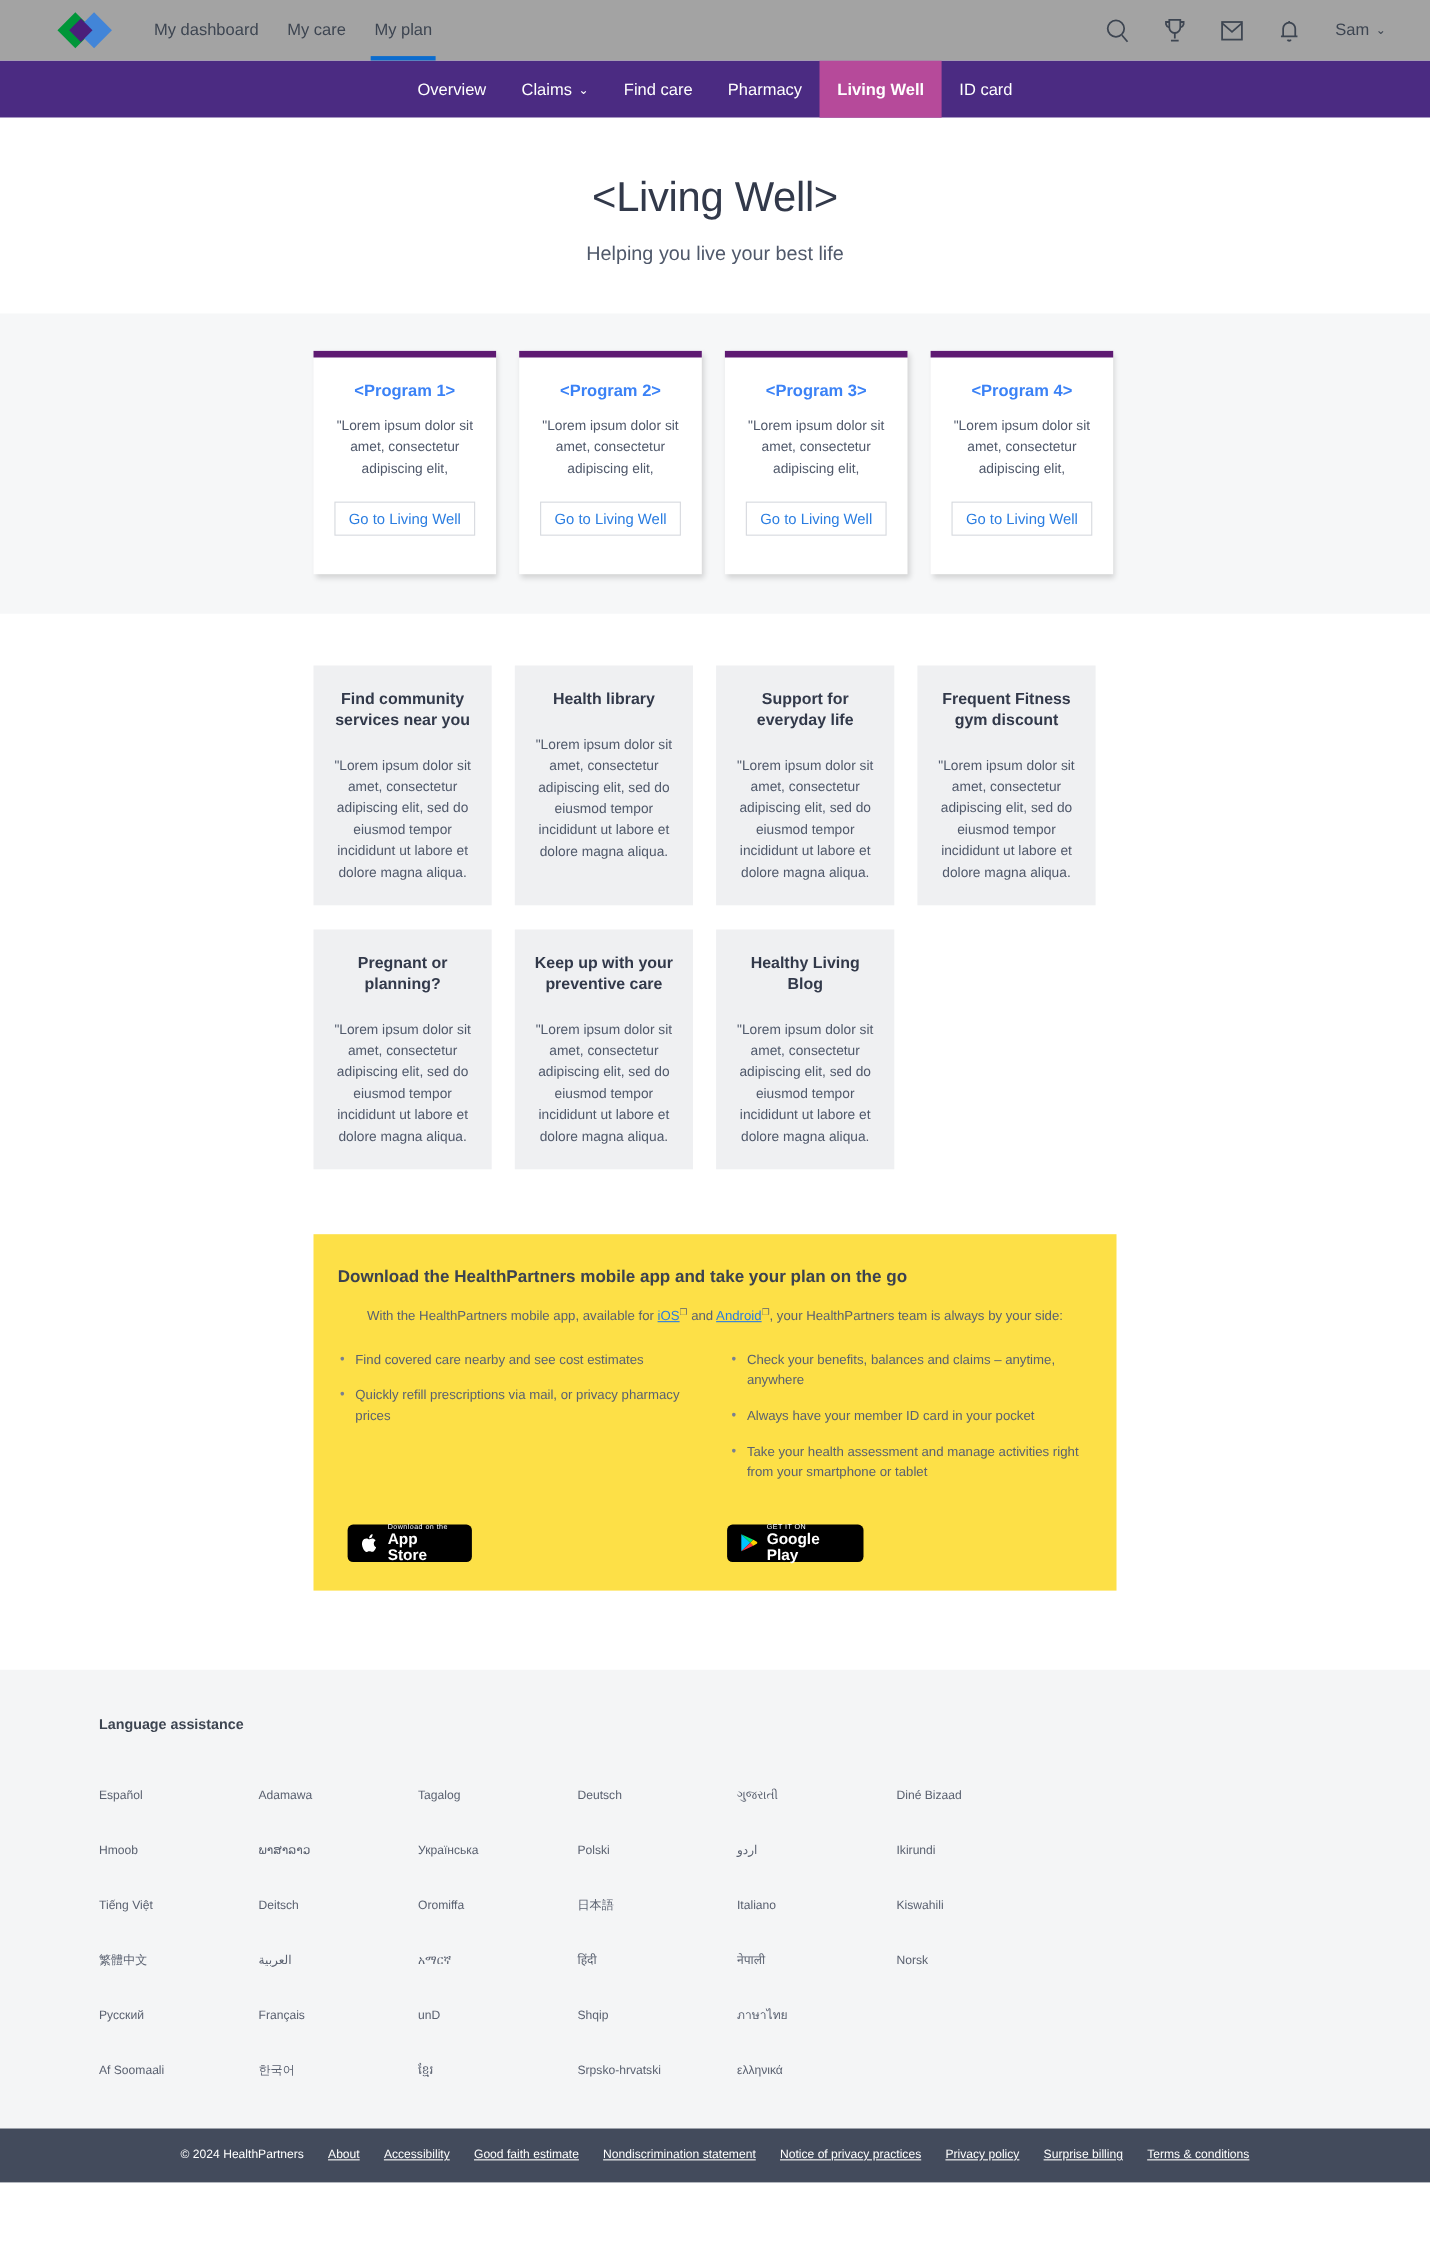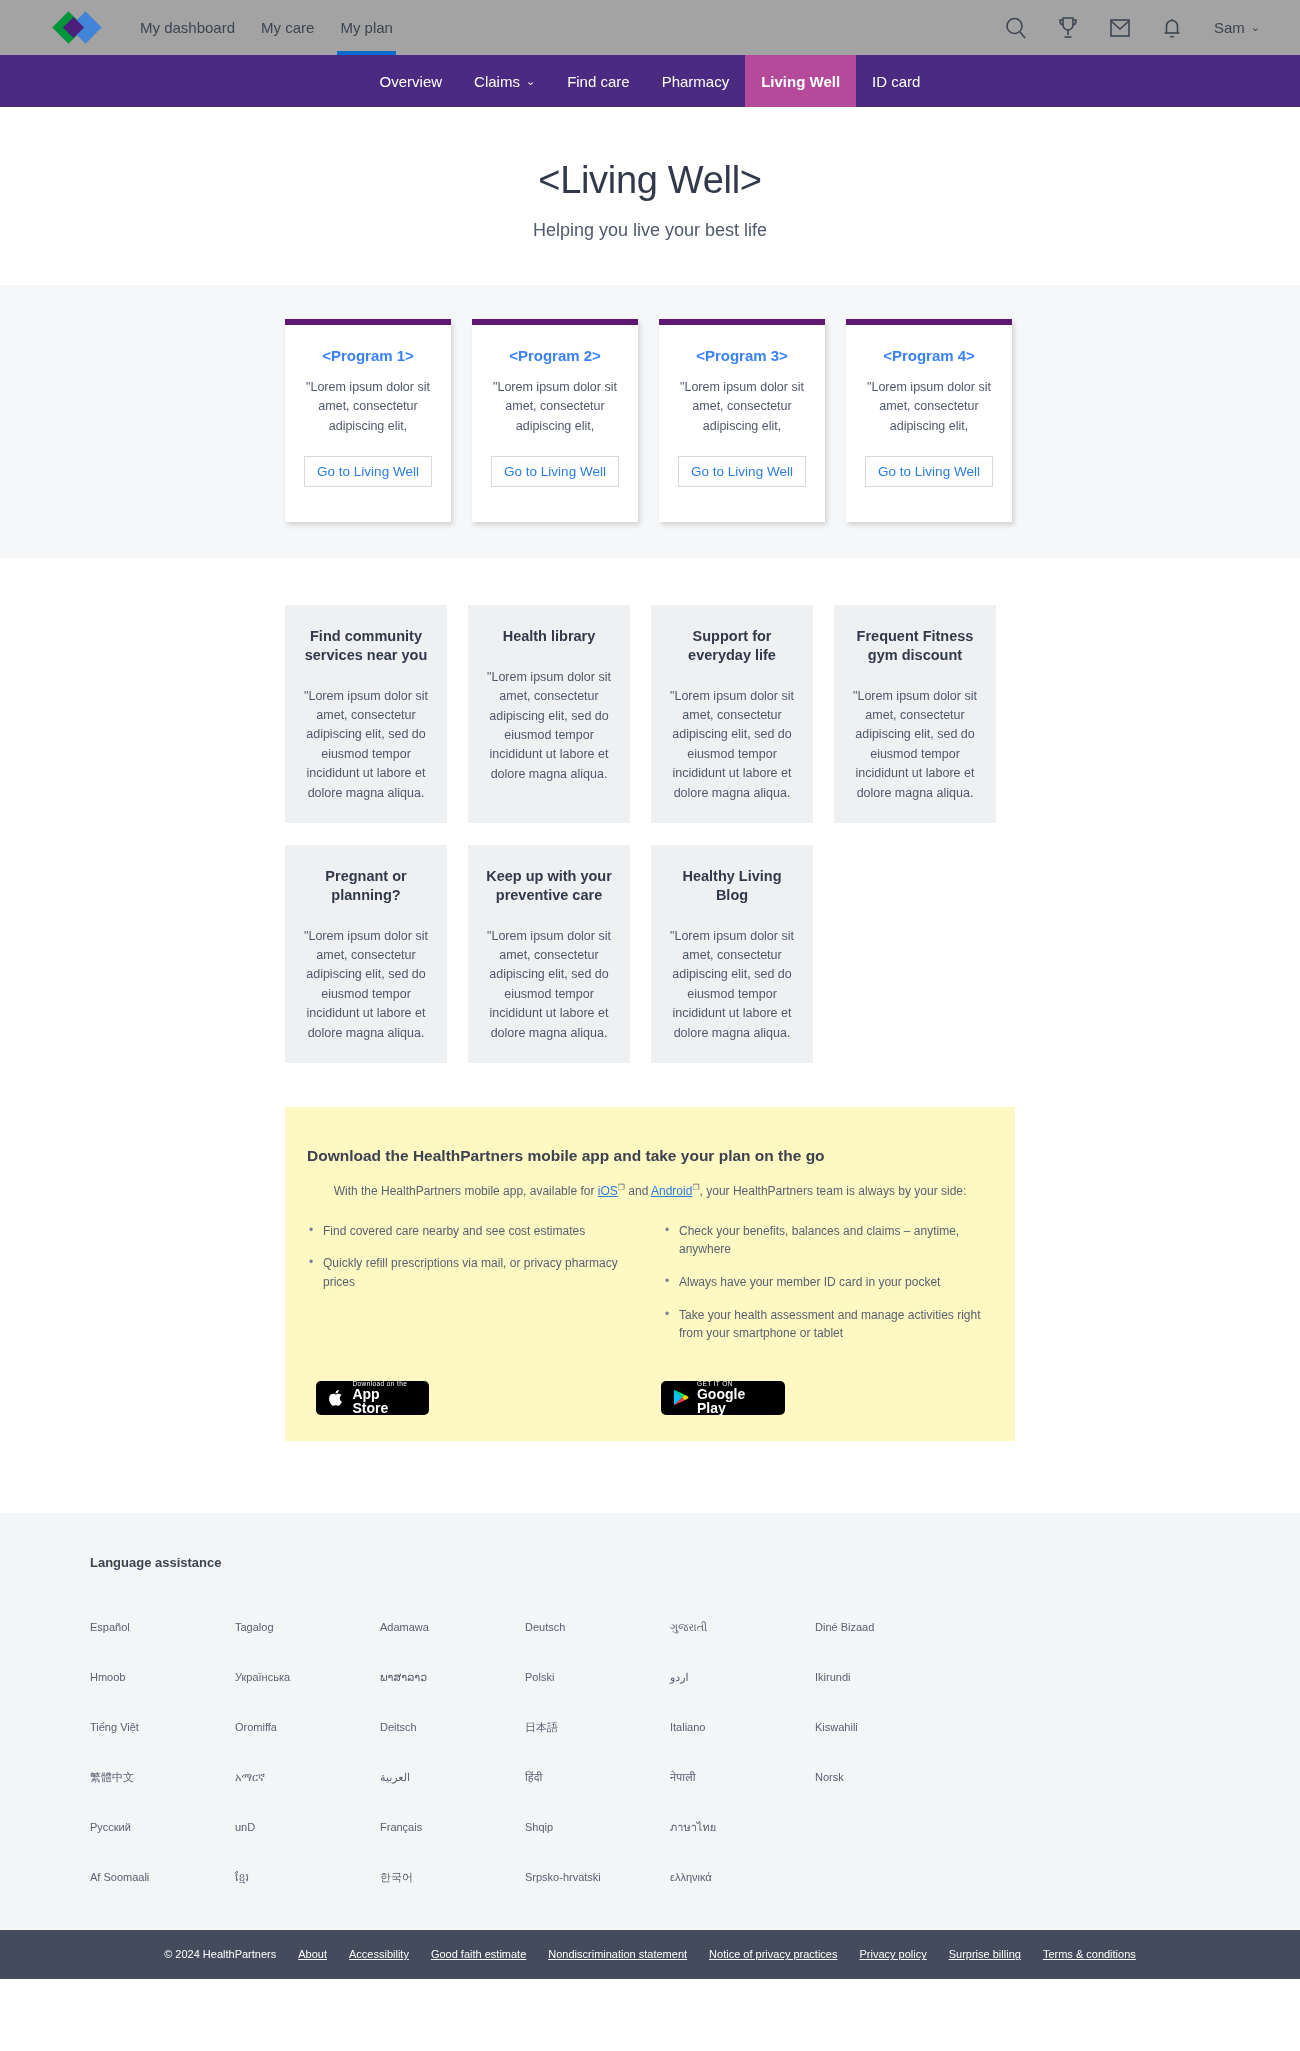--- a/index.html
+++ b/index.html
@@ -110,23 +110,23 @@
     width: 162px;
     background: #eff0f2;
     padding: 22px 14px 20px;
     text-align: center;
   }
   .rcard h3 { font-size: 14.5px; font-weight: bold; color: #32394a; line-height: 1.3; margin-bottom: 22px; }
   .rcard p { font-size: 12.5px; line-height: 1.55; color: #50596b; }
 
   
   .apppromo {
-    width: 730px; margin: 44px auto 0;
-    background: #fef9c3;
-    padding: 40px 22px 26px;
+    width: 730px; margin: 59px auto 0;
+    background: #fde047;
+    padding: 30px 22px 26px;
     filter: blur(.25px);
   }
   .apppromo h2 { font-size: 15.5px; font-weight: bold; color: #3c4250; margin-bottom: 18px; }
   .apppromo .lead { font-size: 12px; color: #5a6170; margin-bottom: 24px; text-align: center; }
   .apppromo .lead a { color: #2a7de1; }
   .ext { font-size: 8px; vertical-align: super; }
   .appcols { display: flex; gap: 26px; }
   .appcols ul { list-style: none; width: 50%; }
   .appcols li {
     font-size: 12px; color: #5a6170; line-height: 1.55;
@@ -361,35 +361,35 @@
       <div class="langcol">
         <div>Español</div>
         <div>Hmoob</div>
         <div>Tiếng Việt</div>
         <div>繁體中文</div>
         <div>Русский</div>
         <div>Af Soomaali</div>
       </div>
 
       <div class="langcol">
+        <div>Adamawa</div>
+        <div>ພາສາລາວ</div>
+        <div>Deitsch</div>
+        <div>العربية</div>
+        <div>Français</div>
+        <div>한국어</div>
+      </div>
+
+      <div class="langcol">
         <div>Tagalog</div>
         <div>Українська</div>
         <div>Oromiffa</div>
         <div>አማርኛ</div>
         <div>unD</div>
         <div>ខ្មែរ</div>
-      </div>
-
-      <div class="langcol">
-        <div>Adamawa</div>
-        <div>ພາສາລາວ</div>
-        <div>Deitsch</div>
-        <div>العربية</div>
-        <div>Français</div>
-        <div>한국어</div>
       </div>
 
       <div class="langcol">
         <div>Deutsch</div>
         <div>Polski</div>
         <div>日本語</div>
         <div>हिंदी</div>
         <div>Shqip</div>
         <div>Srpsko-hrvatski</div>
       </div>

